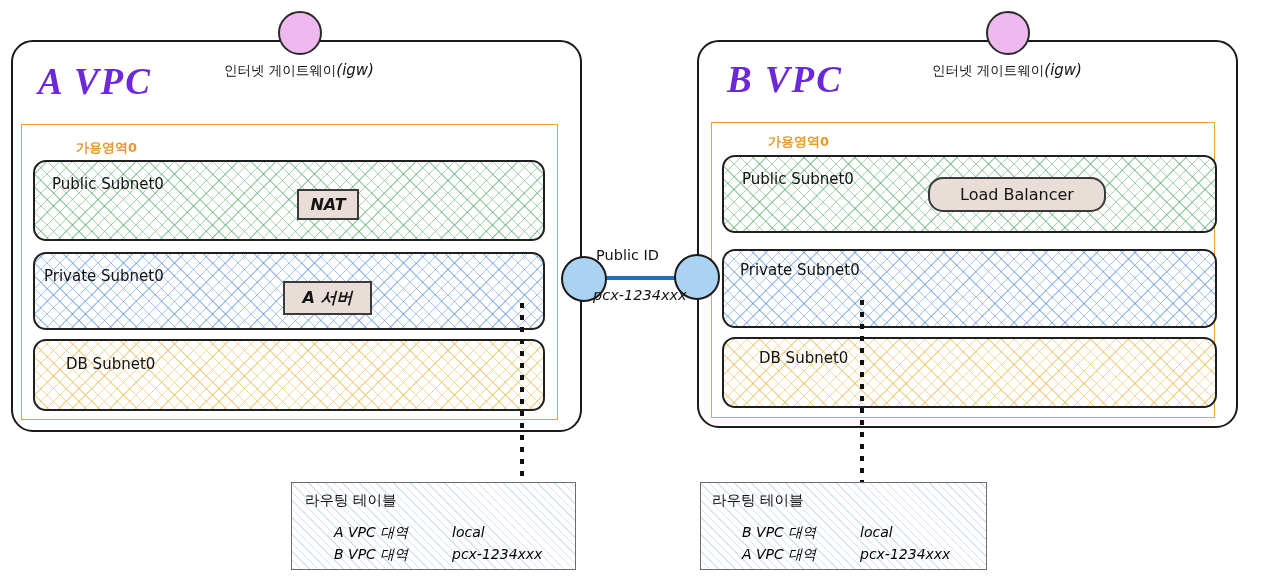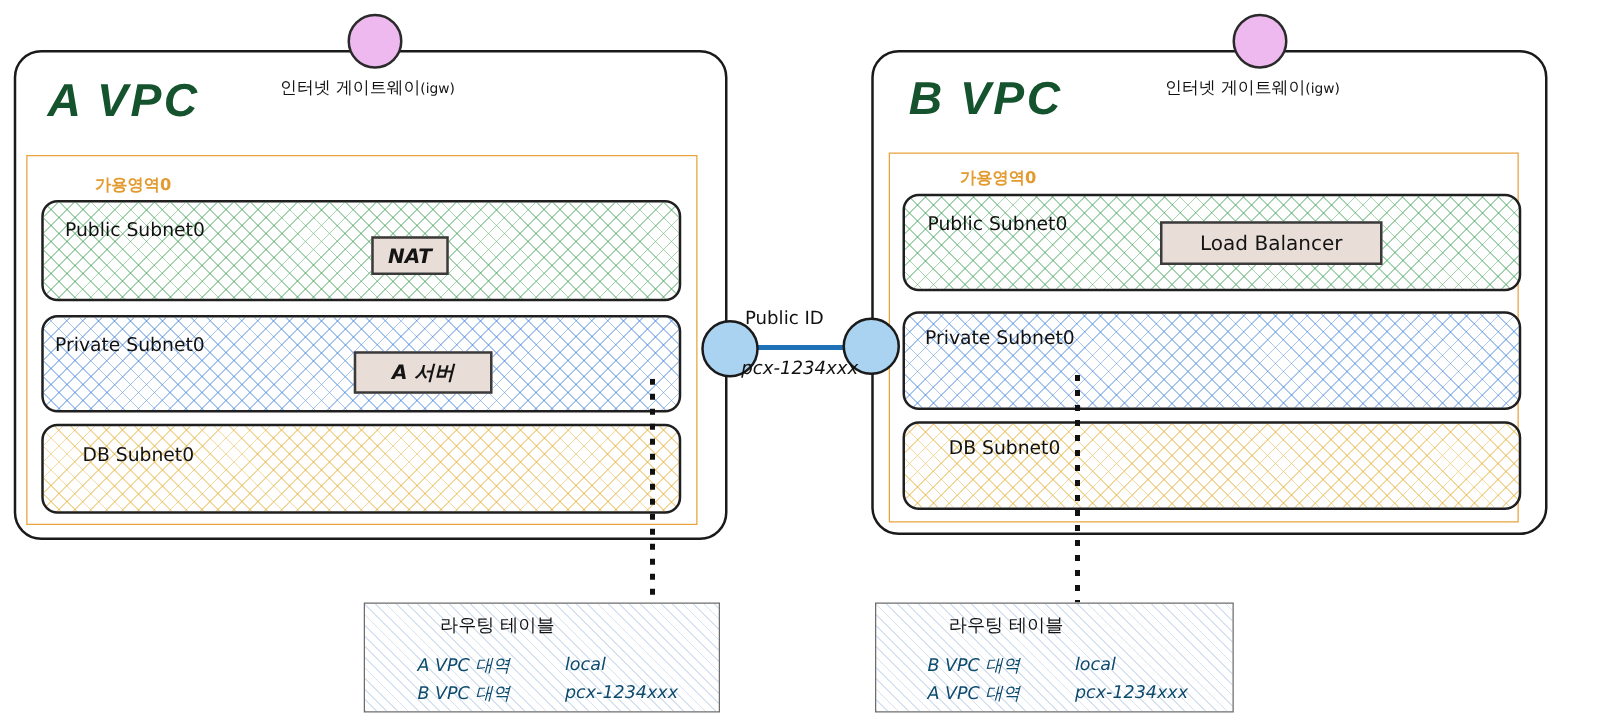--- a/index.html
+++ b/index.html
@@ -23,47 +23,48 @@
   
   .vpc {
     position: absolute;
     border: 2.5px solid #1a1a1a;
     border-radius: 22px;
     background: #ffffff;
     box-sizing: border-box;
   }
   .vpc-title {
     position: absolute;
-    font-family: Liberation Sans, sans-serif;
+    font-family: Liberation Serif, serif;
     font-weight: 700;
     font-style: italic;
     font-size: 37px;
     letter-spacing: 2px;
-    color: #14532d;
+    color: #6d28d9;
     white-space: nowrap;
   }
   
   .igw-circle {
     position: absolute;
     width: 44px;
     height: 44px;
     border-radius: 50%;
     background: #edb9ee;
     border: 2.5px solid #2a2a2a;
     box-sizing: border-box;
   }
   .igw-label {
     position: absolute;
     font-size: 13.5px;
     color: #111111;
     white-space: nowrap;
     font-family: "DejaVu Sans", sans-serif;
   }
   .igw-label .sub {
-    font-size: 11px;
+    font-size: 15px;
+    font-style: italic;
   }
   
   .az-box {
     position: absolute;
     border: 1.8px solid #e8a33d;
     background: #ffffff;
     box-sizing: border-box;
   }
   .az-label {
     position: absolute;
@@ -149,28 +150,27 @@
     border: 1.6px solid #6d6d6d;
     box-sizing: border-box;
     background-color: #ffffff;
     background-image: repeating-linear-gradient(45deg, rgba(120,160,205,0.30) 0 1px, transparent 1px 6px);
   }
   .rt-title {
     position: absolute;
     font-size: 14.5px;
     color: #111111;
     white-space: nowrap;
-    margin-left: 47px;
   }
   .rt-row {
     position: absolute;
     display: flex;
     white-space: nowrap;
     font-size: 14px;
-    color: #0c4a6e;
+    color: #000000;
   }
   .rt-cidr { width: 118px; font-style: italic; }
   .rt-target { font-style: italic; }
   
   .dotline {
     position: absolute;
     width: 4px;
     background-image: linear-gradient(to bottom, #111 0 5px, transparent 5px 12px);
     background-size: 4px 12px;
     background-repeat: repeat-y;
@@ -211,40 +211,40 @@
 
   <div class="az-box" style="left:21px; top:124px; width:537px; height:296px;"></div>
   <div class="az-label" style="left:76px; top:139px;">가용영역0</div>
 
   <div class="subnet hatch-green" style="left:33px; top:160px; width:512px; height:81px;"></div>
   <div class="subnet-label" style="left:52px; top:175px;">Public Subnet0</div>
   <div class="res-box italic" style="left:297px; top:189px; width:62px; height:31px;">NAT</div>
 
   <div class="subnet hatch-blue" style="left:33px; top:252px; width:512px; height:78px;"></div>
   <div class="subnet-label" style="left:44px; top:267px;">Private Subnet0</div>
-  <div class="res-box italic" style="left:283px; top:281px; width:111px; height:34px;">A 서버</div>
+  <div class="res-box italic" style="left:283px; top:281px; width:89px; height:34px;">A 서버</div>
 
   <div class="subnet hatch-yellow" style="left:33px; top:339px; width:512px; height:72px;"></div>
   <div class="subnet-label" style="left:66px; top:355px;">DB Subnet0</div>
 
   <div class="vpc" style="left:697px; top:40px; width:541px; height:388px;"></div>
 
   <div class="vpc-title" style="left:727px; top:58px;">B VPC</div>
 
   <div class="igw-circle" style="left:986px; top:11px;"></div>
   <div class="igw-label" style="left:932px; top:61px;">
     <span>인터넷 게이트웨이</span><span class="sub">(igw)</span>
   </div>
 
   <div class="az-box" style="left:711px; top:122px; width:504px; height:296px;"></div>
   <div class="az-label" style="left:768px; top:133px;">가용영역0</div>
 
   <div class="subnet hatch-green" style="left:722px; top:155px; width:495px; height:78px;"></div>
   <div class="subnet-label" style="left:742px; top:170px;">Public Subnet0</div>
-  <div class="res-box" style="left:928px; top:177px; width:178px; height:35px;">Load Balancer</div>
+  <div class="res-box" style="left:928px; top:177px; width:178px; height:35px;border-radius:15px;">Load Balancer</div>
 
   <div class="subnet hatch-blue" style="left:722px; top:249px; width:495px; height:79px;"></div>
   <div class="subnet-label" style="left:740px; top:261px;">Private Subnet0</div>
 
   <div class="subnet hatch-yellow" style="left:722px; top:337px; width:495px; height:71px;"></div>
   <div class="subnet-label" style="left:759px; top:349px;">DB Subnet0</div>
 
   <div class="peer-line" style="left:595px; top:276px; width:95px;"></div>
   <div class="peer-circle" style="left:561px; top:256px;"></div>
   <div class="peer-circle" style="left:674px; top:254px;"></div>

